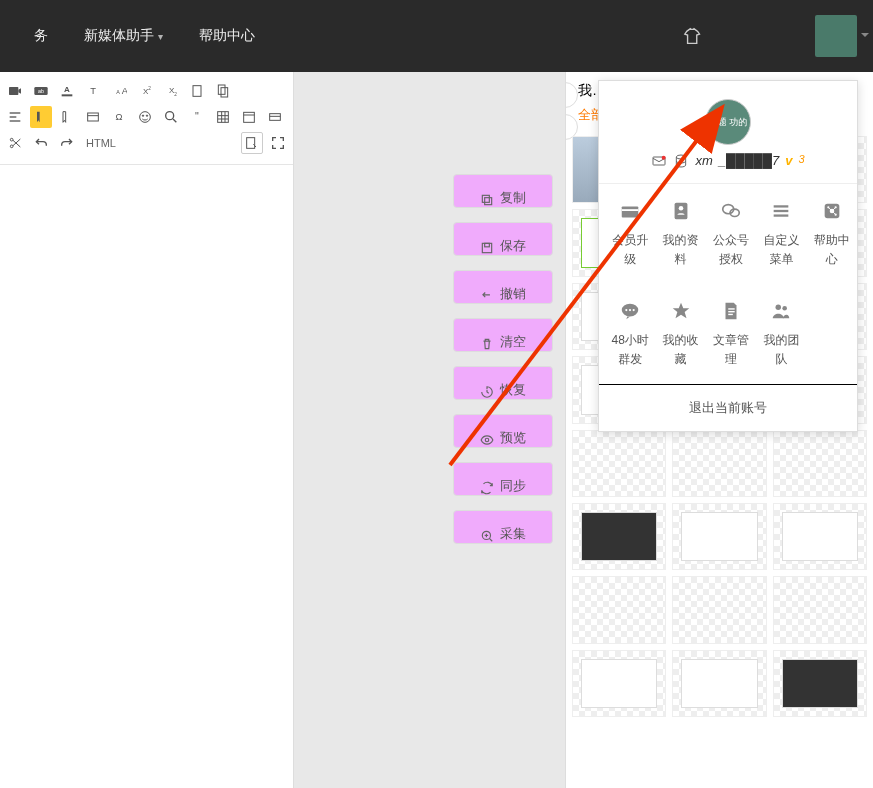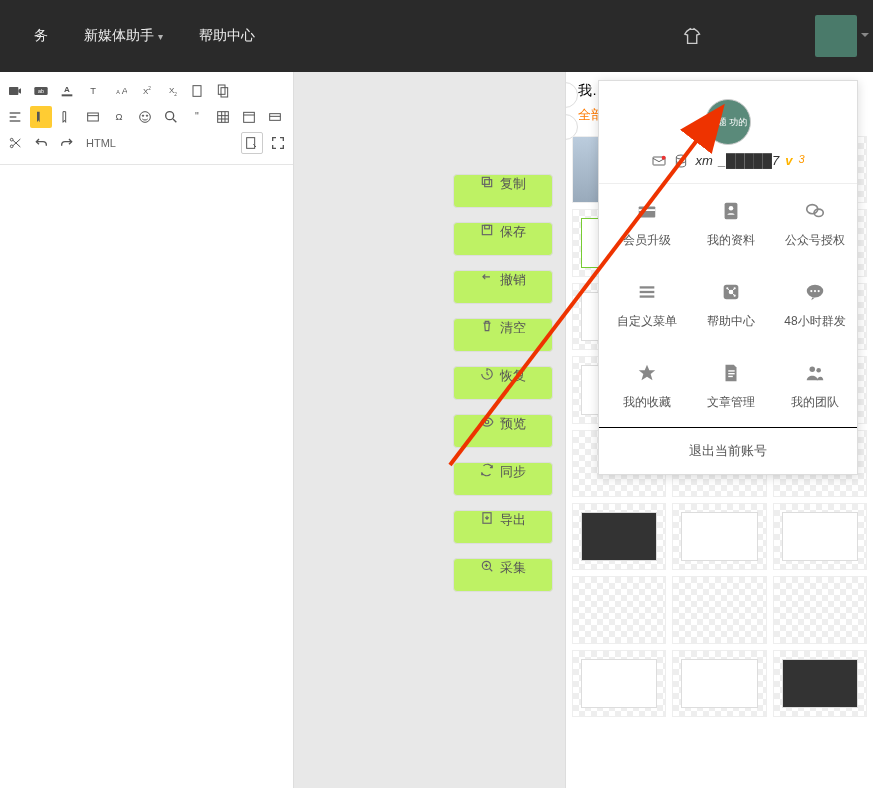--- a/index.html
+++ b/index.html
@@ -20,21 +20,21 @@
 .tb-row { display: flex; align-items: center; gap: 4px; flex-wrap: wrap; padding: 2px 0; }
 .tb-row .tb { width: 22px; height: 22px; display: inline-flex; align-items: center; justify-content: center; color: #555; border-radius: 2px; cursor: pointer; font-size: 12px; }
 .tb svg { width: 16px; height: 16px; }
 .tb.active { background: #ffcc33; }
 .tb.txt { width: auto; padding: 0 4px; font-size: 11px; color: #666; }
 .tb.fmt { border: 1px solid #ccc; }
 .editor-body { flex: 1; background: #fff; }
 
 .mid-col { flex: 1; background: #e8e8e8; padding: 12px; position: relative; }
 .action-list { width: 100px; margin-left: auto; margin-top: 90px; display: flex; flex-direction: column; gap: 14px; }
-.action-btn { background: #bef264; border: 1px solid #ddd; border-radius: 4px; height: 34px; display: flex; align-items: flex-start; justify-content: center; gap: 6px; font-size: 13px; color: #555; cursor: pointer; }
+.action-btn { background: #f0abfc; border: 1px solid #ddd; border-radius: 4px; height: 34px; display: flex; align-items: flex-end; justify-content: center; gap: 6px; font-size: 13px; color: #555; cursor: pointer; }
 .action-btn svg { width: 14px; height: 14px; }
 
 .right-col { width: 308px; background: #fff; border-left: 1px solid #ddd; position: relative; overflow: hidden; }
 .right-hdr { padding: 10px 12px 6px; font-size: 14px; display: flex; gap: 12px; align-items: center; }
 .right-hdr .filter { color: #ff7a00; font-size: 13px; }
 
 .gallery { padding: 6px; display: grid; grid-template-columns: repeat(3, 1fr); gap: 6px; }
 .gallery .thumb { aspect-ratio: 1.4/1; background-color: #fff; background-image:
   linear-gradient(45deg,#eee 25%,transparent 25%),
   linear-gradient(-45deg,#eee 25%,transparent 25%),
@@ -49,21 +49,21 @@
 
 .float-btns { position: absolute; left: -22px; top: 10px; display: flex; flex-direction: column; gap: 6px; }
 .float-btn { width: 34px; height: 26px; background: #fff; border: 1px solid #ddd; border-radius: 14px; display: flex; align-items: center; justify-content: center; font-size: 13px; color: #555; cursor: pointer; }
 
 .user-panel { position: absolute; right: 15px; top: 80px; width: 260px; background: #fff; border: 1px solid #ddd; box-shadow: 0 2px 10px rgba(0,0,0,.15); z-index: 50; }
 .user-panel .hdr { padding: 18px 10px 14px; text-align: center; position: relative; border-bottom: 1px solid #eee; }
 .user-panel .av { width: 46px; height: 46px; border-radius: 50%; background: #5a8a7a; margin: 0 auto 8px; border: 1px solid #ccc; display: flex; align-items: center; justify-content: center; color: #fff; font-size: 9px; }
 .user-panel .uid { display: flex; align-items: flex-start; justify-content: center; gap: 6px; font-size: 13px; color: #333; font-style: italic; }
 .user-panel .uid svg { width: 16px; height: 16px; color: #666; }
 .user-panel .vbadge { color: #ffb400; font-weight: bold; }
-.user-panel .grid { display: grid; grid-template-columns: repeat(3, 1fr); padding-left: 6px; }
+.user-panel .grid { display: grid; grid-template-columns: repeat(5, 1fr); padding-left: 6px; }
 .user-panel .cell { padding: 16px 4px; text-align: center; cursor: pointer; }
 .user-panel .cell svg { width: 22px; height: 22px; color: #888; display: block; margin: 0 auto 8px; }
 .user-panel .cell span { font-size: 12px; color: #555; }
 .user-panel .logout { padding: 14px; text-align: center; font-size: 13px; color: #555; border-top: 1px solid #000000; cursor: pointer; }
 
 .arrow { position: absolute; left: 370px; top: 95px; z-index: 60; pointer-events: none; }
 </style>
 </head>
 <body>
 
@@ -290,27 +290,20 @@
             <path d="M2 12s3-7 10-7 10 7 10 7-3 7-10 7-10-7-10-7z"></path>
             <circle cx="12" cy="12" r="3"></circle>
           </svg>
           <span>预览</span>
         </button>
       <button class="action-btn">
           <svg viewBox="0 0 24 24" fill="none" stroke="#666" stroke-width="2">
             <path d="M17 8l4 0 0-4M3 16l0 4 4 0M21 8a9 9 0 00-15-3M3 16a9 9 0 0015 3"></path>
           </svg>
           <span>同步</span>
-        </button>
-      <button class="action-btn">
-          <svg viewBox="0 0 24 24" fill="none" stroke="#666" stroke-width="2">
-            <rect x="5" y="3" width="14" height="18"></rect>
-            <path d="M12 8v6m-3-3l3 3 3-3"></path>
-          </svg>
-          <span>导出</span>
         </button>
       <button class="action-btn">
           <svg viewBox="0 0 24 24" fill="none" stroke="#666" stroke-width="2">
             <circle cx="11" cy="11" r="7"></circle>
             <line x1="16" y1="16" x2="21" y2="21"></line>
             <line x1="8" y1="11" x2="14" y2="11"></line>
             <line x1="11" y1="8" x2="11" y2="14"></line>
           </svg>
           <span>采集</span>
         </button>

